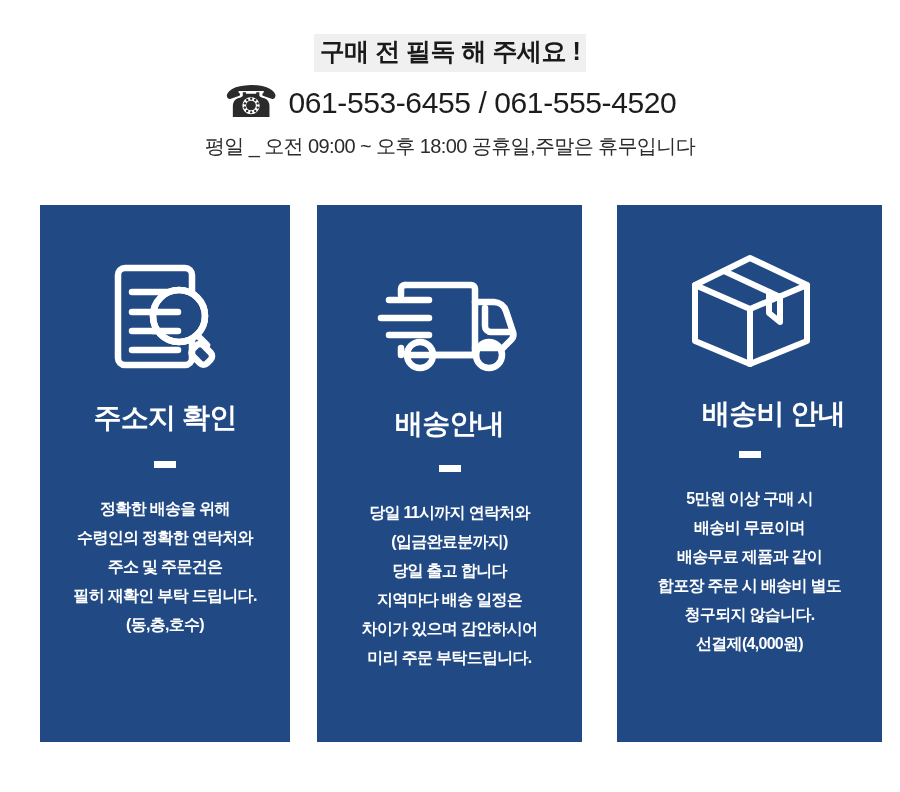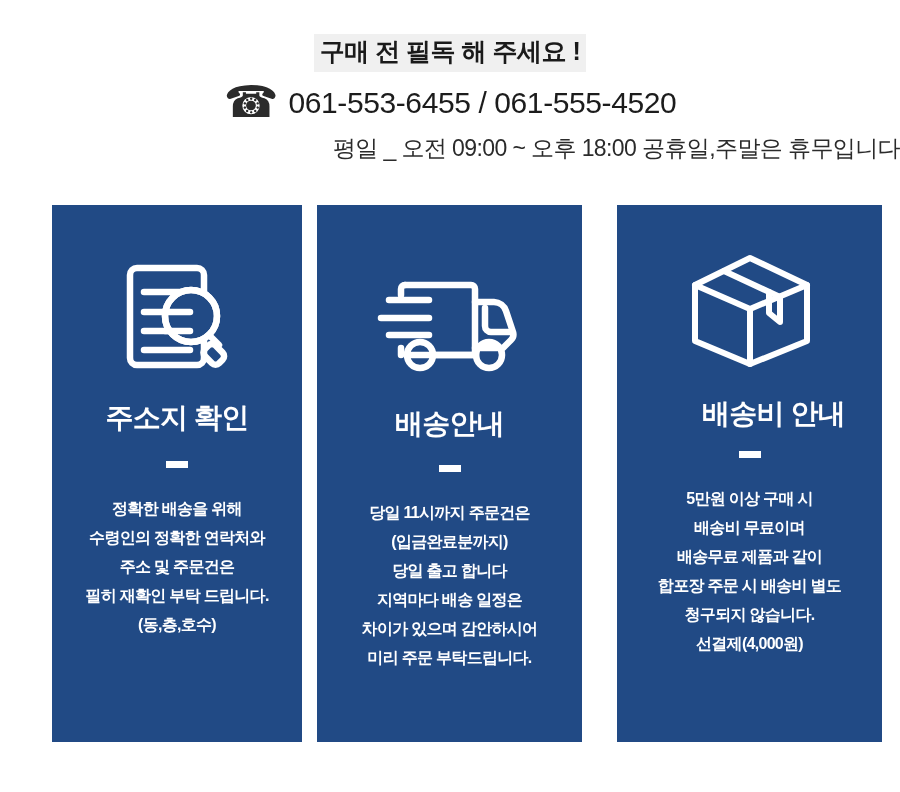--- a/index.html
+++ b/index.html
@@ -48,43 +48,42 @@
   .phone-number {
     font-size: 30px;
     font-weight: normal;
     letter-spacing: -0.4px;
     color: #1c1c1c;
     white-space: nowrap;
   }
 
   .hours {
     margin-top: 8px;
-    font-size: 23px;
+    font-size: 20px;
     letter-spacing: -0.6px;
     color: #2b2b2b;
     white-space: nowrap;
-    text-align: right;
   }
 
   
   .cards { position: absolute; left: 0; top: 205px; width: 900px; height: 537px; }
 
   .card {
     position: absolute;
     top: 0;
     height: 537px;
     background: #214a85;
     display: flex;
     flex-direction: column;
     align-items: center;
     color: #ffffff;
     text-align: center;
   }
 
-  .card-1 { left: 52px;  width: 250px; }
+  .card-1 { left: 40px;  width: 250px; }
   .card-2 { left: 317px; width: 265px; }
   .card-3 { left: 617px; width: 265px; }
 
   .card-icon {
     height: 150px;
     display: flex;
     align-items: center;
     justify-content: center;
     margin-top: 40px;
   }
@@ -178,21 +177,21 @@
           <circle cx="114" cy="83" r="13"></circle>
           <line x1="58" y1="83" x2="101" y2="83"></line>
           <line x1="14" y1="28" x2="54" y2="28"></line>
           <line x1="6" y1="46" x2="54" y2="46"></line>
           <line x1="14" y1="63" x2="54" y2="63"></line>
         </svg>
       </div>
       <div class="card-heading">배송안내</div>
       <div class="card-divider"></div>
       <div class="card-body">
-        <div>당일 11시까지 주문건은</div>
+        <div>당일 11시까지 연락처와</div>
         <div>(입금완료분까지)</div>
         <div>당일 출고 합니다</div>
         <div>지역마다 배송 일정은</div>
         <div>차이가 있으며 감안하시어</div>
         <div>미리 주문 부탁드립니다.</div>
       </div>
     </div>
 
     <div class="card card-3">
       <div class="card-icon">

